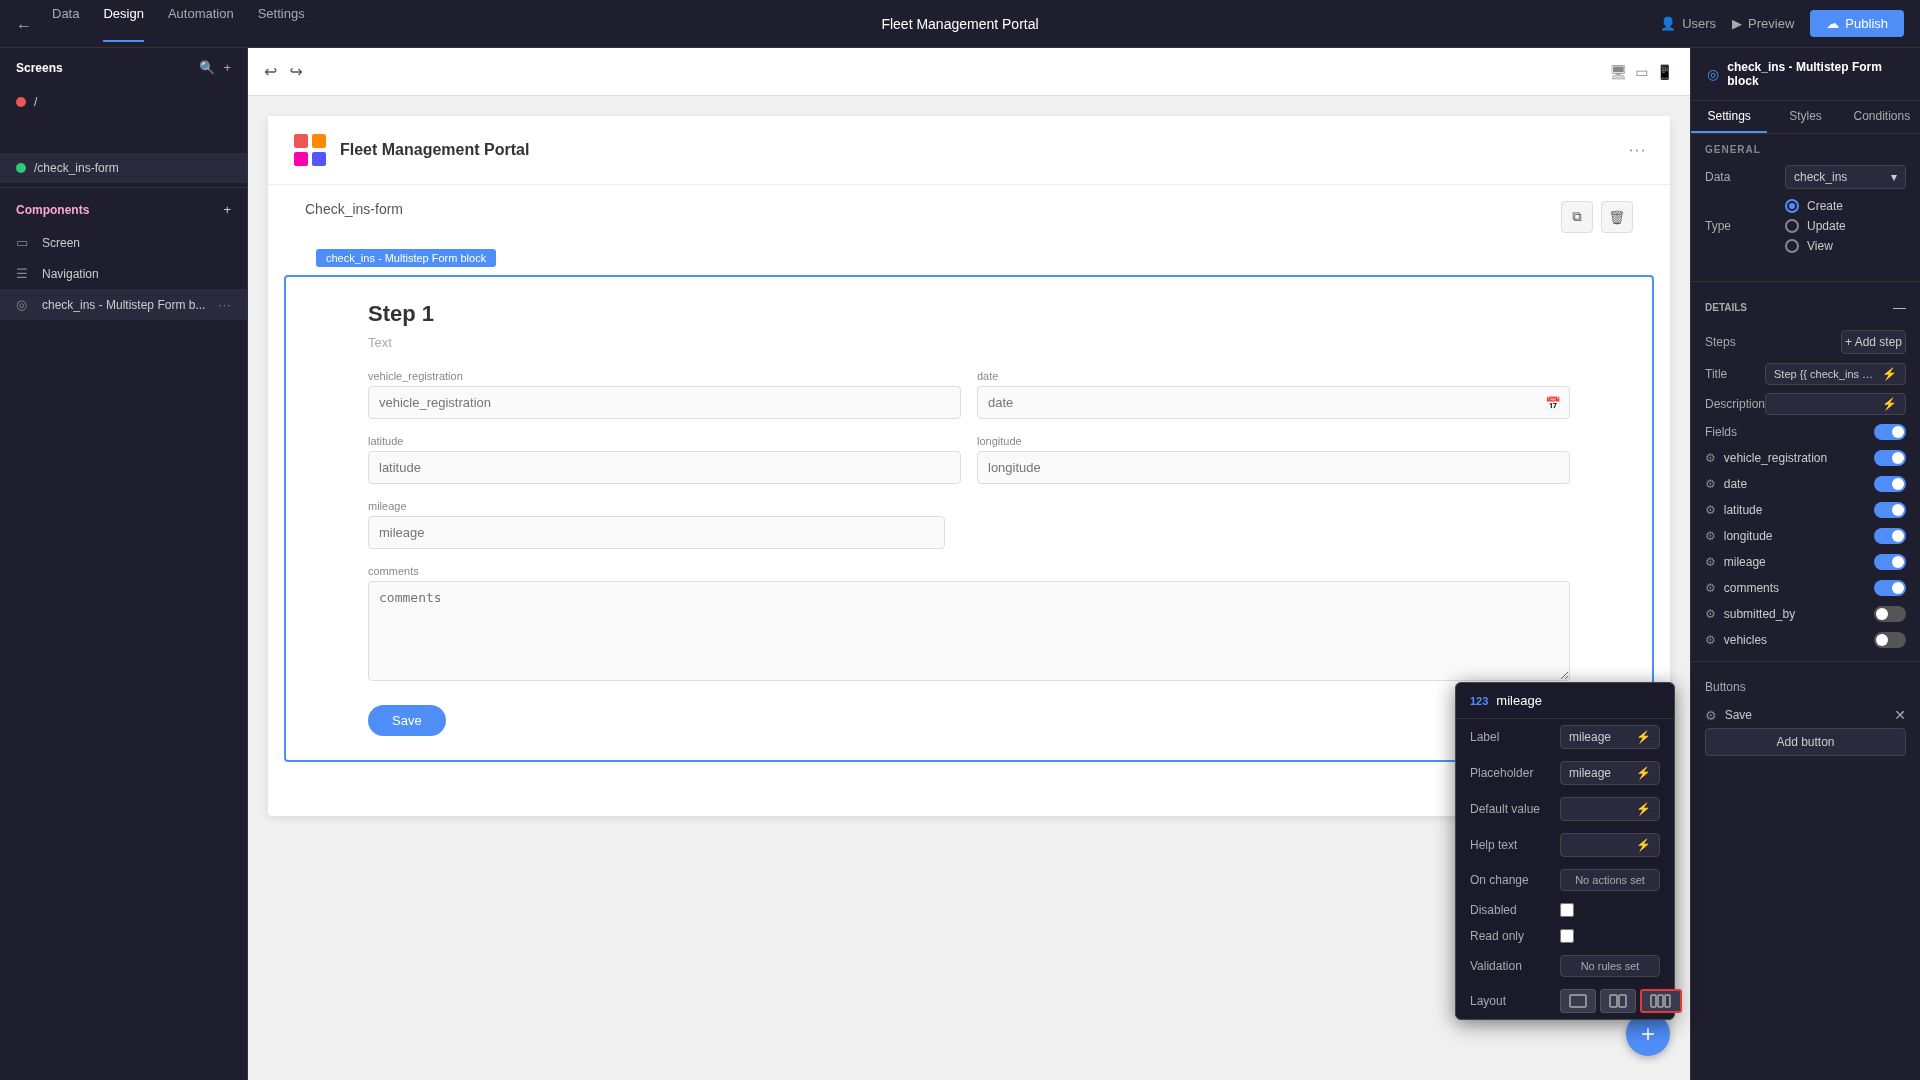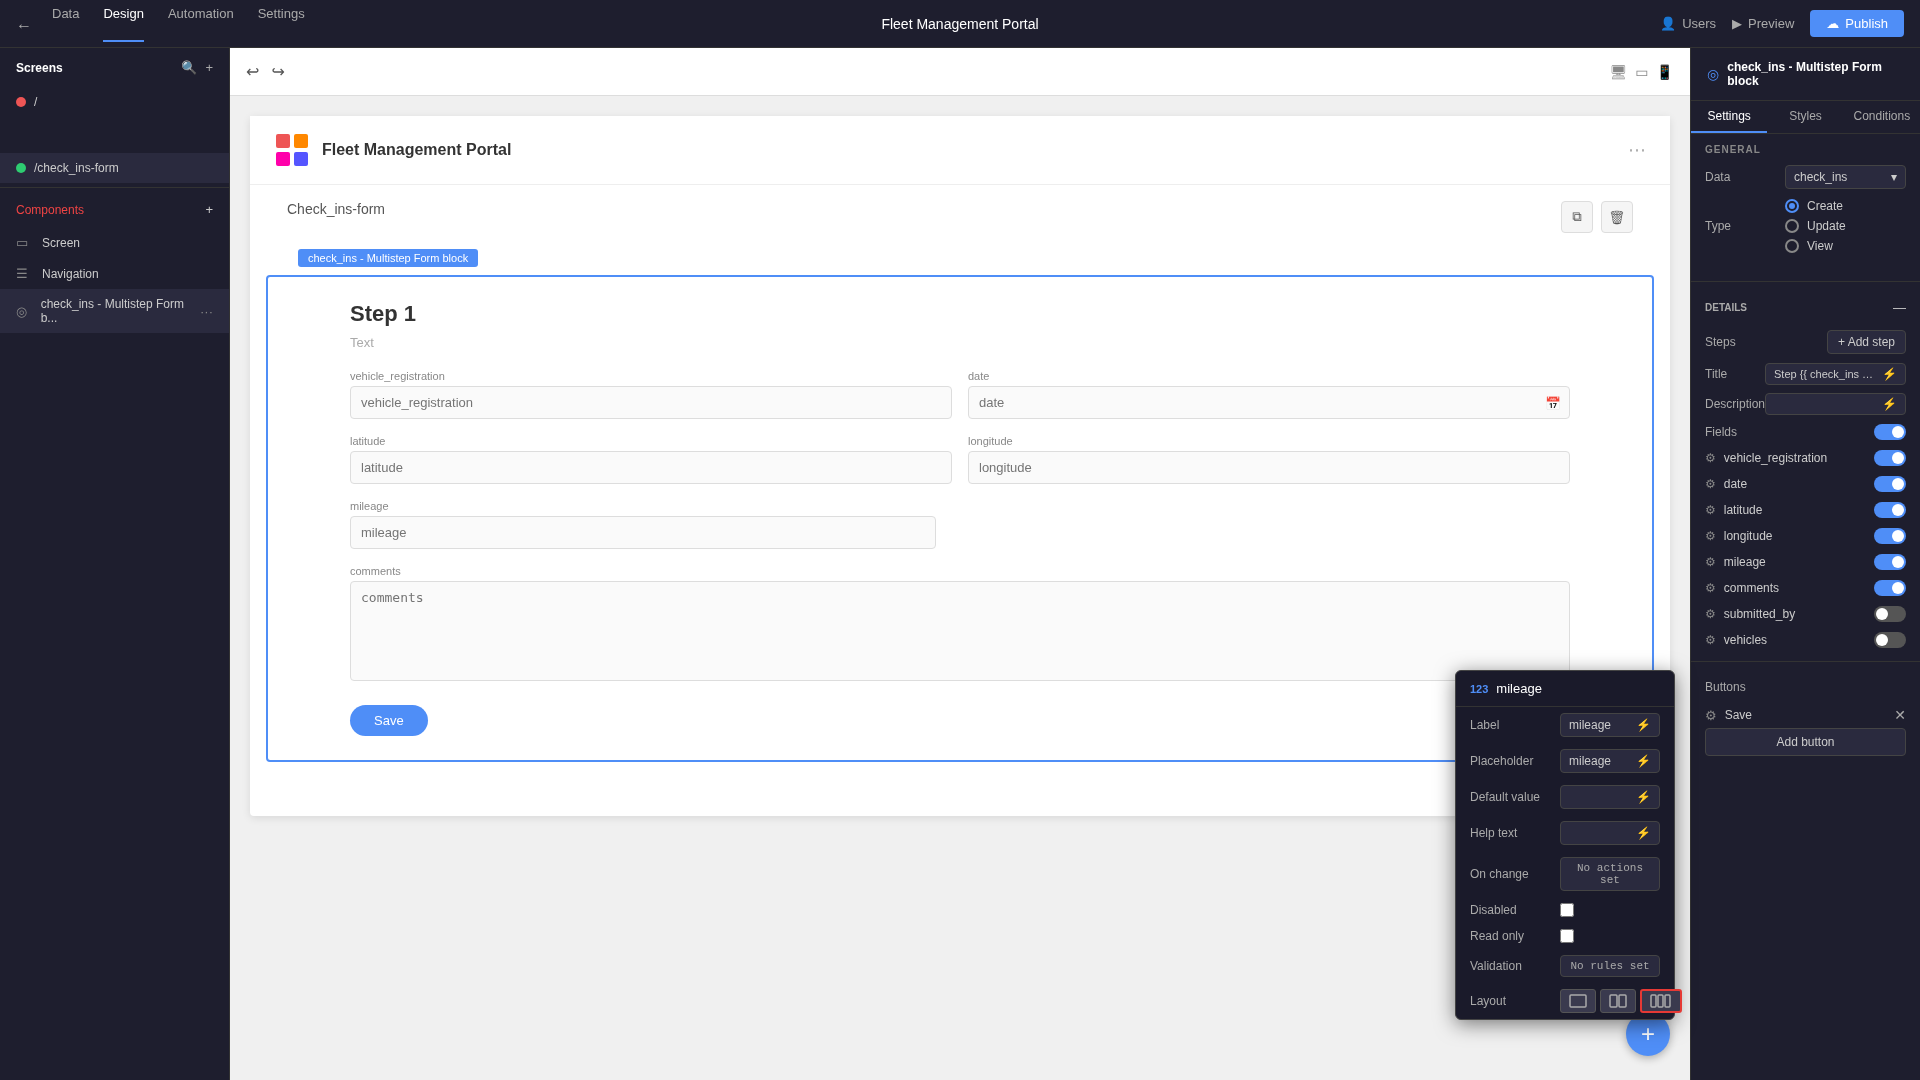--- a/index.html
+++ b/index.html
@@ -21,32 +21,32 @@
     .top-nav .nav-link.active { color: #fff; border-bottom: 2px solid #4f8ef7; padding-bottom: 19px; }
     .top-nav .title { position: absolute; left: 50%; transform: translateX(-50%); color: #fff; font-weight: 500; font-size: 14px; }
     .top-nav .right-actions { margin-left: auto; display: flex; align-items: center; gap: 16px; }
     .top-nav .right-actions .btn-users, .top-nav .right-actions .btn-preview { color: #aaa; cursor: pointer; font-size: 13px; display: flex; align-items: center; gap: 6px; }
     .top-nav .right-actions .btn-publish { background: #4f8ef7; color: #fff; border: none; padding: 6px 16px; border-radius: 4px; cursor: pointer; font-size: 13px; display: flex; align-items: center; gap: 6px; }
 
     
     .main-layout { display: flex; height: calc(100vh - 48px); }
 
     
-    .left-sidebar { width: 230px; background: #1e1e2e; border-right: 1px solid #333; display: flex; flex-direction: column; }
+    .left-sidebar { width: 248px; background: #1e1e2e; border-right: 1px solid #333; display: flex; flex-direction: column; }
     .left-sidebar .section-header { padding: 12px 16px; display: flex; align-items: center; justify-content: space-between; }
     .left-sidebar .section-title { color: #fff; font-size: 12px; font-weight: 600; }
     .left-sidebar .section-icons { display: flex; gap: 8px; }
     .left-sidebar .section-icons span { color: #aaa; cursor: pointer; }
     .screen-item { padding: 8px 16px; display: flex; align-items: center; gap: 8px; cursor: pointer; }
     .screen-item .dot { width: 10px; height: 10px; border-radius: 50%; }
     .screen-item.active { background: #2a2a3e; margin-top: 36px; }
     .screen-item .label { color: #ccc; font-size: 12px; }
     .divider { border: none; border-top: 1px solid #333; margin: 4px 0; }
     .components-header { padding: 10px 16px; display: flex; align-items: center; justify-content: space-between; }
-    .components-title { color: #ef4444; font-size: 12px; font-weight: 400; }
+    .components-title { color: #f9a8d4; font-size: 12px; font-weight: 700; }
     .component-item { padding: 8px 16px; display: flex; align-items: center; gap: 10px; cursor: pointer; }
     .component-item.active { background: #2a2a3e; }
     .component-item .icon { color: #888; font-size: 13px; width: 16px; }
     .component-item .label { color: #ccc; font-size: 12px; }
     .component-item .more { margin-left: auto; color: #888; }
 
     
     .canvas-area { flex: 1; background: #f0f0f0; overflow: auto; position: relative; }
     .canvas-toolbar { height: 48px; background: #fff; border-bottom: 1px solid #ddd; display: flex; align-items: center; padding: 0 16px; gap: 12px; }
     .canvas-toolbar .tool-btn { background: none; border: none; cursor: pointer; color: #555; font-size: 16px; }
@@ -100,21 +100,21 @@
     .details-title { color: #aaa; font-size: 10px; font-weight: 700; text-transform: uppercase; }
     .toggle { width: 32px; height: 16px; background: #4f8ef7; border-radius: 8px; position: relative; cursor: pointer; }
     .toggle::after { content: ''; width: 12px; height: 12px; background: #fff; border-radius: 50%; position: absolute; top: 2px; right: 2px; }
     .toggle.off { background: #555; }
     .toggle.off::after { left: 2px; right: auto; }
     .field-row { display: flex; align-items: center; padding: 5px 14px; }
     .field-row .gear { color: #888; margin-right: 8px; font-size: 12px; cursor: pointer; }
     .field-row .fname { color: #ccc; font-size: 12px; flex: 1; }
     .steps-row { display: flex; align-items: center; padding: 5px 14px; }
     .steps-row .slabel { color: #aaa; font-size: 12px; flex: 1; }
-    .add-step-btn { background: #2a2a3e; border: 1px solid #444; border-radius: 4px; padding: 4px 10px; color: #ccc; font-size: 12px; cursor: pointer; display: flex; align-items: center; gap: 4px; }
+    .add-step-btn { background: #2a2a3e; border: 1px solid #444; border-radius: 4px; padding: 4px 3px; color: #ccc; font-size: 12px; cursor: pointer; display: flex; align-items: center; gap: 4px; }
     .title-row { display: flex; align-items: center; padding: 4px 14px; }
     .title-row .tlabel { color: #aaa; font-size: 12px; flex: 0 0 60px; }
     .title-input { flex: 1; background: #2a2a3e; border: 1px solid #444; border-radius: 4px; padding: 3px 8px; color: #ccc; font-size: 11px; display: flex; align-items: center; justify-content: space-between; }
     .lightning { color: #f0c030; font-size: 12px; margin-left: 4px; cursor: pointer; }
     .buttons-section { padding: 10px 14px; }
     .buttons-title { color: #aaa; font-size: 12px; margin-bottom: 8px; }
     .button-item { display: flex; align-items: center; padding: 5px 0; }
     .button-item .gear { color: #888; margin-right: 8px; }
     .button-item .bname { color: #ccc; font-size: 12px; flex: 1; }
     .button-item .bclose { color: #aaa; cursor: pointer; font-size: 14px; }
@@ -122,21 +122,21 @@
 
     
     .field-popup { position: absolute; background: #1a1a2a; border: 1px solid #444; border-radius: 6px; padding: 0; width: 220px; bottom: 80px; right: 240px; z-index: 100; box-shadow: 0 4px 20px rgba(0,0,0,0.5); }
     .field-popup .fp-header { display: flex; align-items: center; gap: 8px; padding: 10px 14px; border-bottom: 1px solid #333; }
     .field-popup .fp-type { color: #4f8ef7; font-size: 11px; font-weight: 600; }
     .field-popup .fp-name { color: #fff; font-size: 13px; }
     .fp-row { display: flex; align-items: center; padding: 6px 14px; }
     .fp-row .fp-label { color: #aaa; font-size: 12px; flex: 0 0 90px; }
     .fp-input { flex: 1; background: #2a2a3e; border: 1px solid #444; border-radius: 4px; padding: 4px 8px; color: #ccc; font-size: 12px; display: flex; align-items: center; justify-content: space-between; }
     .fp-checkbox { width: 14px; height: 14px; border: 1px solid #666; border-radius: 2px; }
-    .fp-btn { flex: 1; background: #2a2a3e; border: 1px solid #444; border-radius: 4px; padding: 4px 8px; color: #aaa; font-size: 11px; text-align: center; font-family: Liberation Mono, monospace; }
+    .fp-btn { flex: 1; background: #2a2a3e; border: 1px solid #444; border-radius: 4px; padding: 4px 8px; color: #aaa; font-size: 11px; text-align: center; }
     .layout-btns { display: flex; gap: 4px; flex: 1; }
     .layout-btn { background: #3a3a4e; border: 1px solid #555; border-radius: 3px; padding: 3px 8px; color: #ccc; font-size: 12px; cursor: pointer; display: flex; align-items: center; justify-content: center; }
     .layout-btn.active, .layout-row-highlight { border: 2px solid #e53935 !important; }
     .layout-row { display: flex; align-items: center; padding: 6px 14px; }
     .layout-row .fp-label { color: #aaa; font-size: 12px; flex: 0 0 90px; }
   </style>
 </head>
 <body>
 
 <div class="top-nav">

